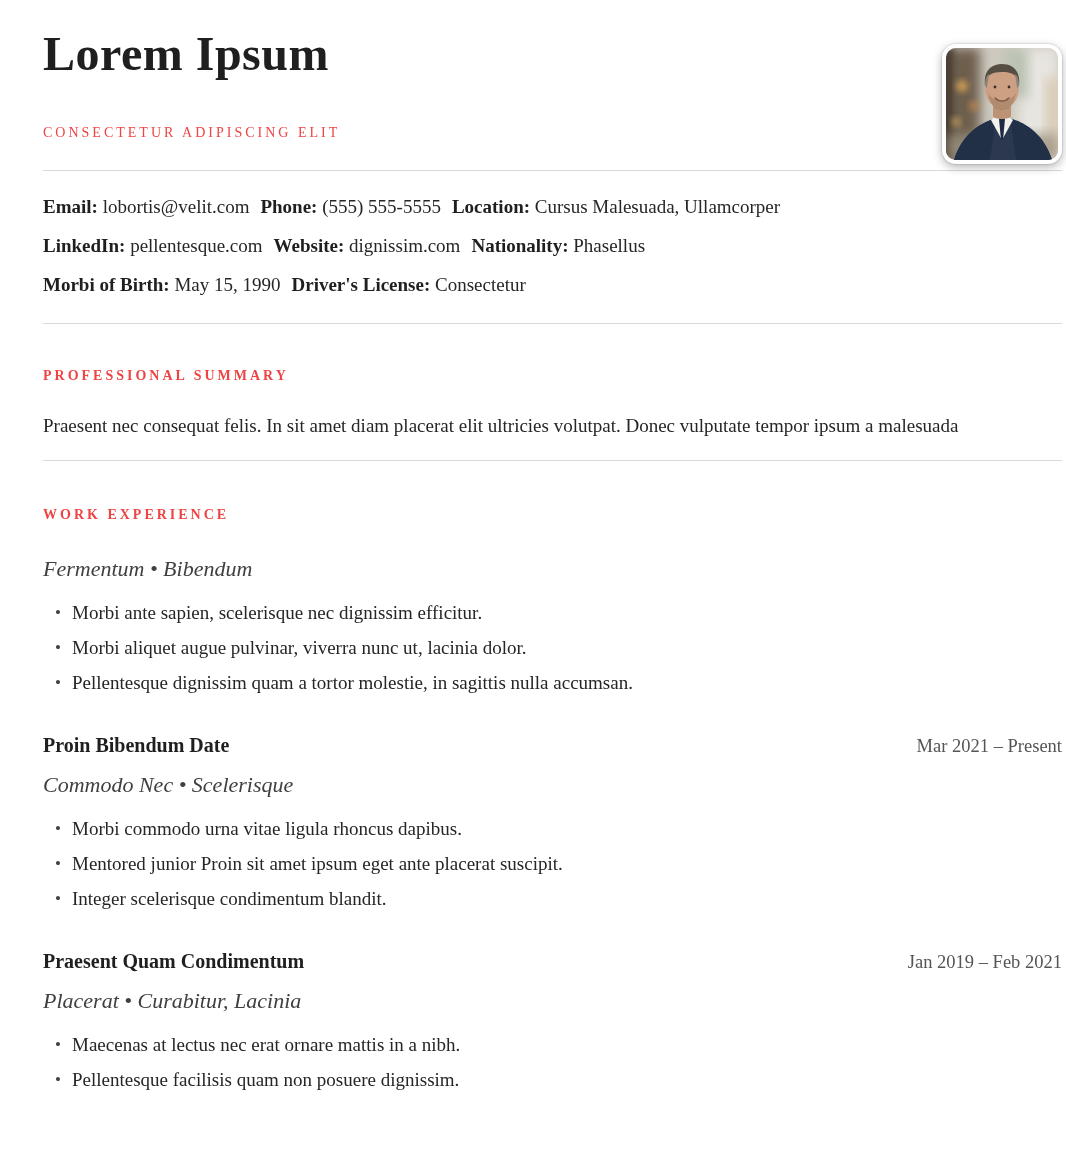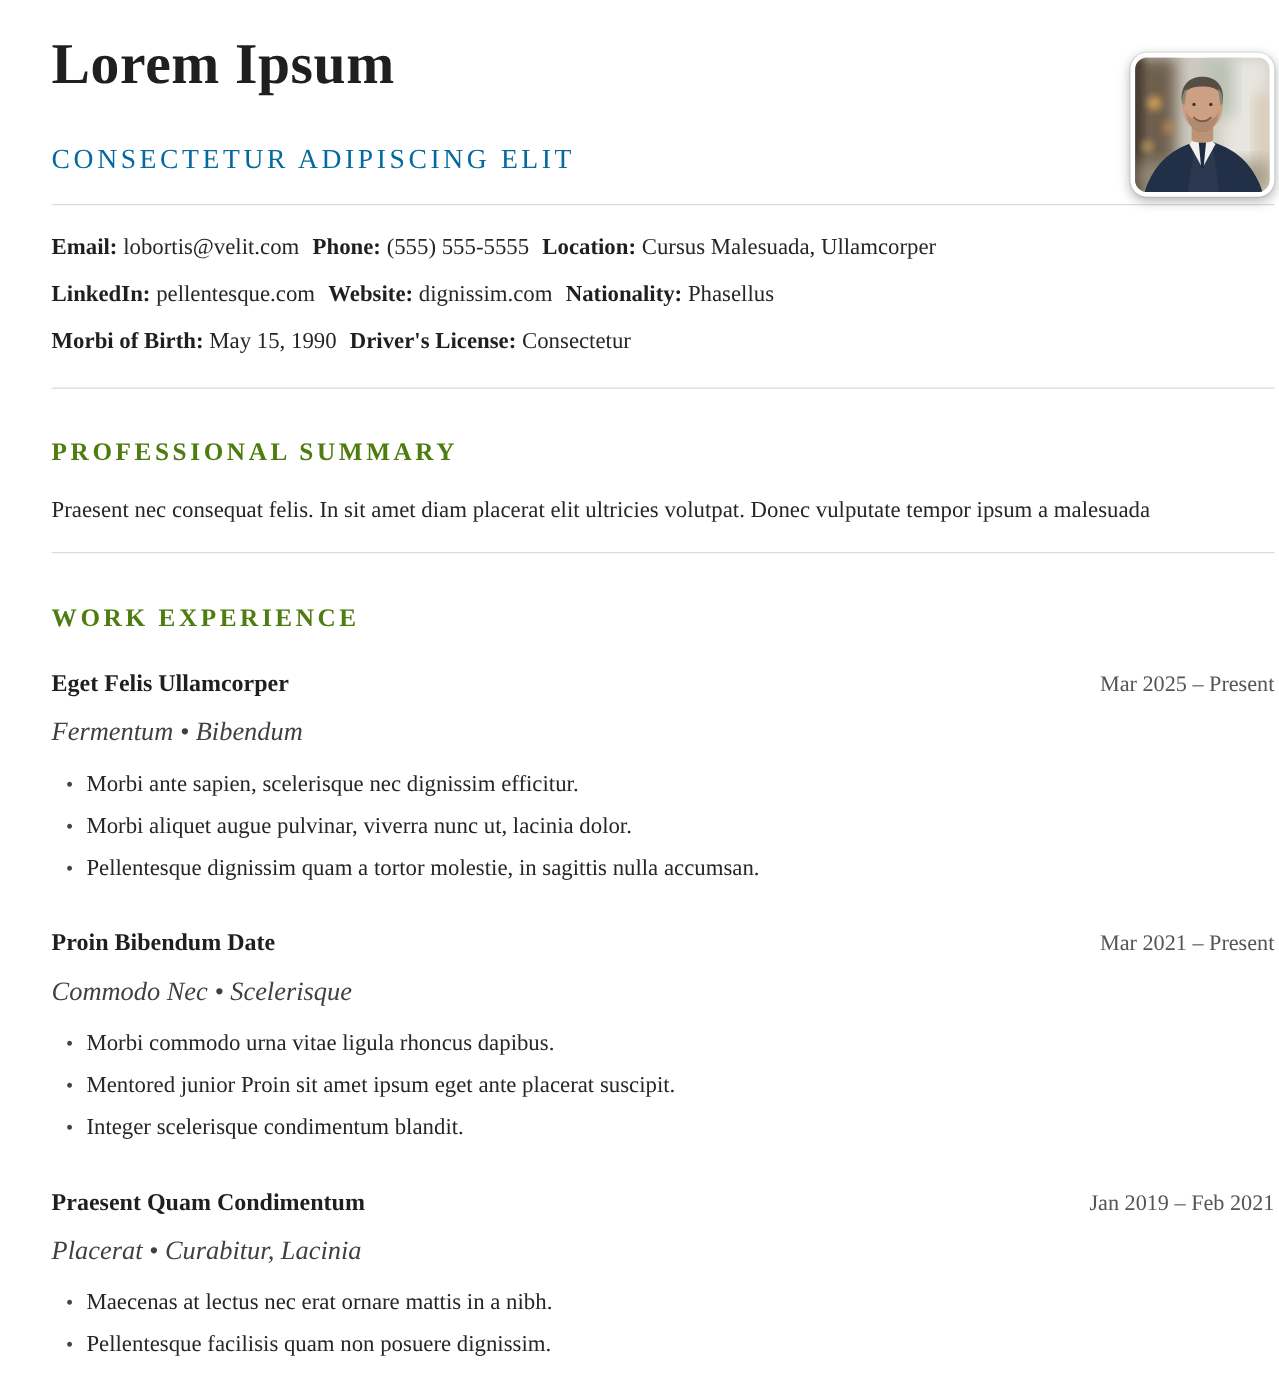--- a/index.html
+++ b/index.html
@@ -21,24 +21,24 @@
   .header { position: relative; }
   h1.name {
     font-size: 48px;
     line-height: 56px;
     font-weight: 700;
     letter-spacing: 0.5px;
     color: #1f1f1f;
     margin-top: 26px;
   }
   .subtitle {
-    font-size: 23px;
+    font-size: 14px;
     line-height: 26px;
     letter-spacing: 3px;
-    color: #0369a1;
+    color: #ef4444;
     margin-top: 38px;
   }
   .photo-frame {
     position: absolute;
     top: 18px;
     right: 0;
     width: 120px;
     height: 120px;
     background: #ffffff;
     border-radius: 14px;
@@ -70,25 +70,25 @@
     column-gap: 27px;
     font-size: 19px;
     line-height: 24px;
     gap: 11px;
   }
   .contact-item { white-space: nowrap; }
   .contact-item .lbl { font-weight: 700; color: #1f1f1f; }
   .contact-item .val { color: #262626; }
   
   h2.section-heading {
-    font-size: 21px;
+    font-size: 14px;
     line-height: 24px;
     font-weight: 700;
     letter-spacing: 3px;
-    color: #4d7c0f;
+    color: #ef4444;
     margin-top: 40px;
   }
   h2.exp-heading { margin-top: 42px; }
   .summary-text {
     font-size: 19px;
     line-height: 32px;
     color: #262626;
     margin-top: 22px;
     padding-bottom: 18px;
     max-width: 1019px;
@@ -220,24 +220,20 @@
     <h2 class="section-heading">PROFESSIONAL SUMMARY</h2>
     <p class="summary-text">Praesent nec consequat felis. In sit amet diam placerat elit ultricies volutpat. Donec vulputate tempor ipsum a malesuada</p>
   </section>
 
   <hr class="divider">
 
   <section class="experience">
     <h2 class="section-heading exp-heading">WORK EXPERIENCE</h2>
 
     <div class="job">
-      <div class="job-head">
-        <h3 class="job-title">Eget Felis Ullamcorper</h3>
-        <span class="job-dates">Mar 2025 – Present</span>
-      </div>
       <div class="job-sub">Fermentum • Bibendum</div>
       <ul class="job-bullets">
         <li>Morbi ante sapien, scelerisque nec dignissim efficitur.</li>
         <li>Morbi aliquet augue pulvinar, viverra nunc ut, lacinia dolor.</li>
         <li>Pellentesque dignissim quam a tortor molestie, in sagittis nulla accumsan.</li>
       </ul>
     </div>
 
     <div class="job">
       <div class="job-head">

